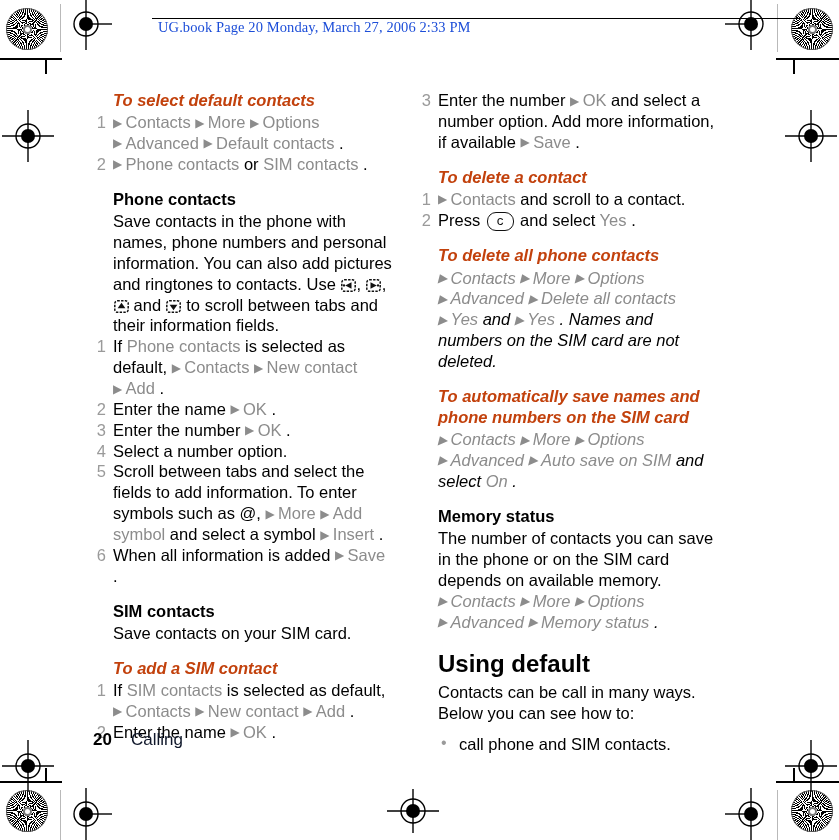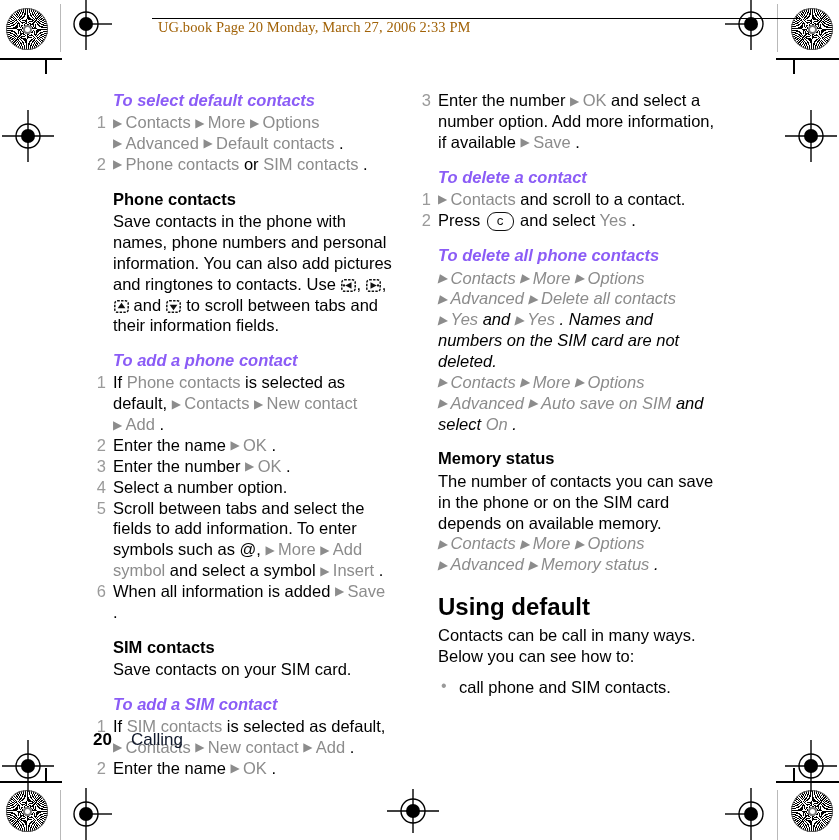--- a/index.html
+++ b/index.html
@@ -62,41 +62,41 @@
     width: 648px;
     height: 1.4px;
     background: #000;
   }
   .header-slug {
     position: absolute;
     left: 158px;
     top: 19px;
     font-family: "Liberation Serif", serif;
     font-size: 14.5px;
-    color: #a16207;
+    color: #1d4ed8;
     letter-spacing: 0.1px;
     white-space: nowrap;
   }
 
   
   .col {
     position: absolute;
     top: 90px;
     width: 300px;
   }
   .col-left  { left: 93px; }
   .col-right { left: 418px; }
 
   .h-sub {
     font-size: 16.5px;
     font-weight: bold;
     font-style: italic;
     line-height: 1.28;
     margin: 14px 0 1px 20px;
-    color: #8b5cf6;
+    color: #c2410c;
   }
   .h-sub.first { margin-top: 0; }
   .h-bold {
     font-size: 16.5px;
     font-weight: bold;
     line-height: 1.3;
     margin: 14px 0 1px 20px;
     color: #000;
   }
   .h-chapter {
@@ -329,21 +329,20 @@
           <rect x="0.8" y="0.8" width="13.4" height="11.4" rx="2.6" ry="2.6" fill="#fff" stroke="#111" stroke-width="1.5" stroke-dasharray="2.4 1.3"></rect>
           <polygon points="4.5,3.2 10.8,6.5 4.5,9.8" fill="#111"></polygon>
           <circle cx="12.0" cy="6.5" r="1.15" fill="#111"></circle>
         </svg></span>, <span class="keyicon"><svg width="15" height="13" viewBox="0 0 15 13">
           <rect x="0.8" y="0.8" width="13.4" height="11.4" rx="2.6" ry="2.6" fill="#fff" stroke="#111" stroke-width="1.5" stroke-dasharray="2.4 1.3"></rect>
           <polygon points="7.5,2.8 3.6,8.2 11.4,8.2" fill="#111"></polygon>
         </svg></span> and <span class="keyicon"><svg width="15" height="13" viewBox="0 0 15 13">
           <rect x="0.8" y="0.8" width="13.4" height="11.4" rx="2.6" ry="2.6" fill="#fff" stroke="#111" stroke-width="1.5" stroke-dasharray="2.4 1.3"></rect>
           <polygon points="3.6,4.8 11.4,4.8 7.5,10.2" fill="#111"></polygon>
         </svg></span> to scroll between tabs and their information fields.</div>
-    <div class="h-sub">To add a phone contact</div>
     <ol class="steps">
       <li><span class="num">1</span>If <span class="ui">Phone contacts </span> is selected as default, <span class="arrow">▶&nbsp;</span><span class="ui">Contacts </span><span class="arrow">▶&nbsp;</span><span class="ui">New contact </span><span class="arrow">▶&nbsp;</span><span class="ui">Add </span>.</li>
       <li><span class="num">2</span>Enter the name <span class="arrow">▶&nbsp;</span><span class="ui">OK </span>.</li>
       <li><span class="num">3</span>Enter the number <span class="arrow">▶&nbsp;</span><span class="ui">OK </span>.</li>
       <li><span class="num">4</span>Select a number option.</li>
       <li><span class="num">5</span>Scroll between tabs and select the fields to add information. To enter symbols such as @, <span class="arrow">▶&nbsp;</span><span class="ui">More </span><span class="arrow">▶&nbsp;</span><span class="ui">Add symbol </span> and select a symbol <span class="arrow">▶&nbsp;</span><span class="ui">Insert </span>.</li>
       <li><span class="num">6</span>When all information is added <span class="arrow">▶&nbsp;</span><span class="ui">Save </span>.</li>
     </ol>
     <div class="h-bold">SIM contacts</div>
     <div class="para">Save contacts on your SIM card.</div>
@@ -357,20 +356,21 @@
     <ol class="steps">
       <li><span class="num">3</span>Enter the number <span class="arrow">▶&nbsp;</span><span class="ui">OK </span> and select a number option. Add more information, if available <span class="arrow">▶&nbsp;</span><span class="ui">Save </span>.</li>
     </ol>
     <div class="h-sub">To delete a contact</div>
     <ol class="steps">
       <li><span class="num">1</span><span class="arrow">▶&nbsp;</span><span class="ui">Contacts </span> and scroll to a contact.</li>
       <li><span class="num">2</span>Press <span class="ckey">c</span> and select <span class="ui">Yes </span>.</li>
     </ol>
     <div class="h-sub">To delete all phone contacts</div>
     <div class="pathline"><span class="arrow">▶&nbsp;</span><span class="ui">Contacts </span><span class="arrow">▶&nbsp;</span><span class="ui">More </span><span class="arrow">▶&nbsp;</span><span class="ui">Options </span><span class="arrow">▶&nbsp;</span><span class="ui">Advanced </span><span class="arrow">▶&nbsp;</span><span class="ui">Delete all contacts </span><span class="arrow">▶&nbsp;</span><span class="ui">Yes </span> and <span class="arrow">▶&nbsp;</span><span class="ui">Yes </span>. Names and numbers on the SIM card are not deleted.</div>
+    <div class="h-sub">To automatically save names and phone numbers on the SIM card</div>
     <div class="pathline"><span class="arrow">▶&nbsp;</span><span class="ui">Contacts </span><span class="arrow">▶&nbsp;</span><span class="ui">More </span><span class="arrow">▶&nbsp;</span><span class="ui">Options </span><span class="arrow">▶&nbsp;</span><span class="ui">Advanced </span><span class="arrow">▶&nbsp;</span><span class="ui">Auto save on SIM </span> and select <span class="ui">On </span>.</div>
     <div class="h-bold">Memory status</div>
     <div class="para">The number of contacts you can save in the phone or on the SIM card depends on available memory.</div>
     <div class="pathline"><span class="arrow">▶&nbsp;</span><span class="ui">Contacts </span><span class="arrow">▶&nbsp;</span><span class="ui">More </span><span class="arrow">▶&nbsp;</span><span class="ui">Options </span><span class="arrow">▶&nbsp;</span><span class="ui">Advanced </span><span class="arrow">▶&nbsp;</span><span class="ui">Memory status </span>.</div>
     <div class="h-chapter">Using default</div>
     <div class="para">Contacts can be call in many ways. Below you can see how to:</div>
     <ul class="bullets">
       <li>call phone and SIM contacts.</li>
     </ul>
   </div>

